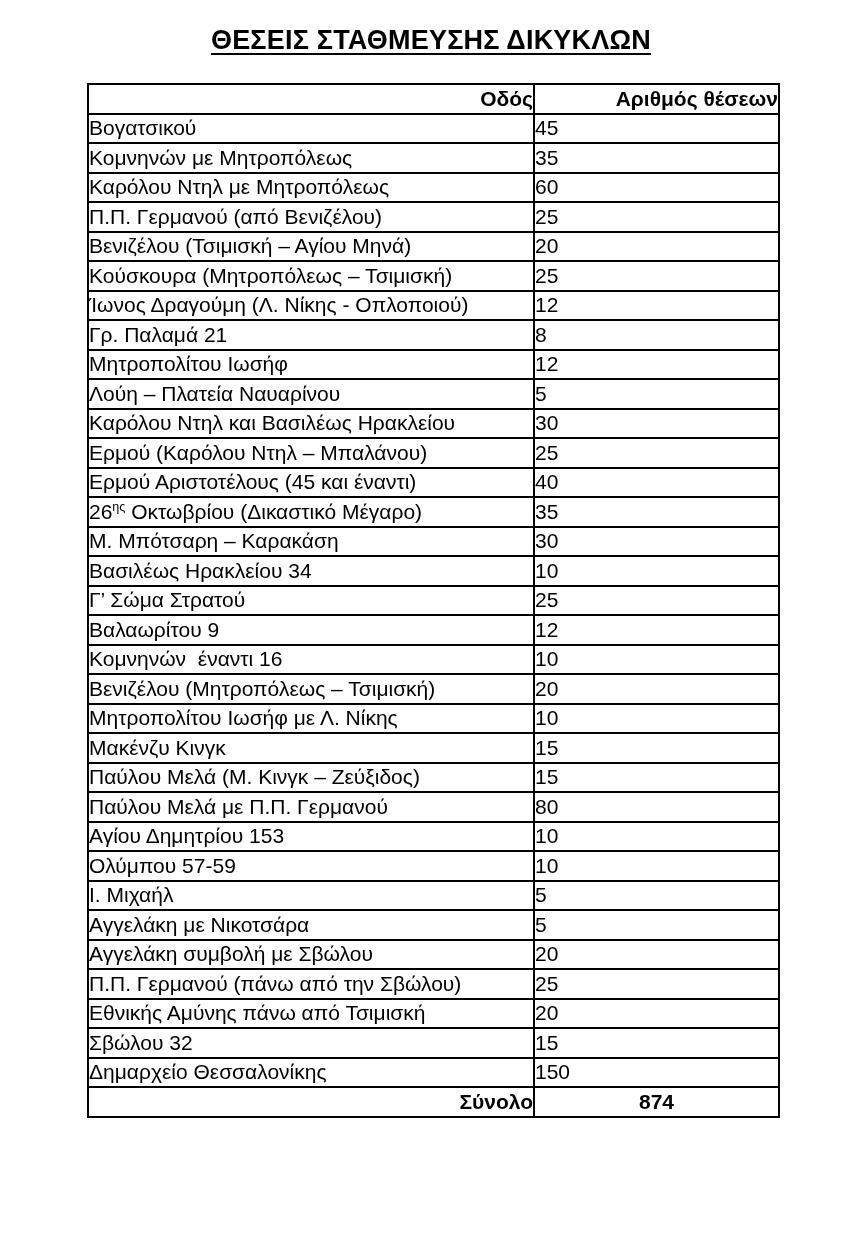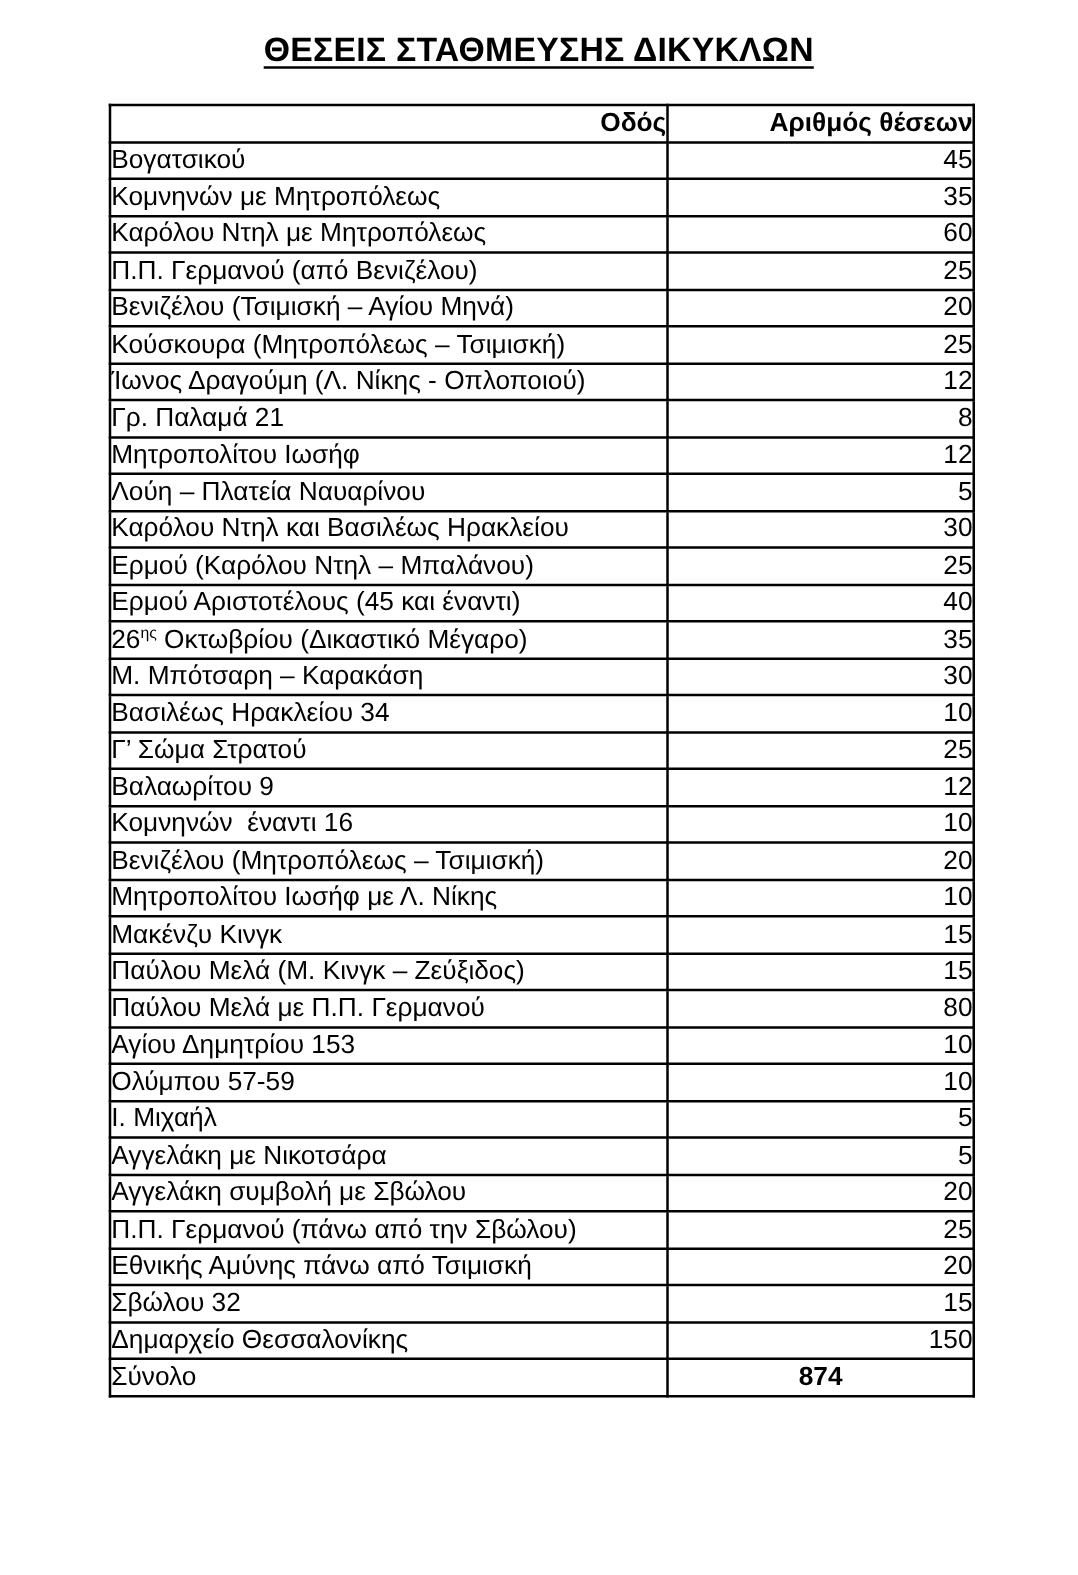--- a/index.html
+++ b/index.html
@@ -46,25 +46,26 @@
   }
   .parking-table th {
     font-weight: bold;
     text-align: right;
   }
   .street-cell {
     text-align: left;
     padding-left: 9px;
   }
   .spaces-cell {
+    text-align: left;
+  }
+  .total-label {
     text-align: right;
-  }
-  .total-label {
     padding-right: 9px;
-    font-weight: normal;
+    font-weight: bold;
   }
   .total-value {
     text-align: center;
     font-weight: bold;
   }
   .street-cell sup {
     font-size: 0.6em;
     vertical-align: super;
     line-height: 0;
   }

